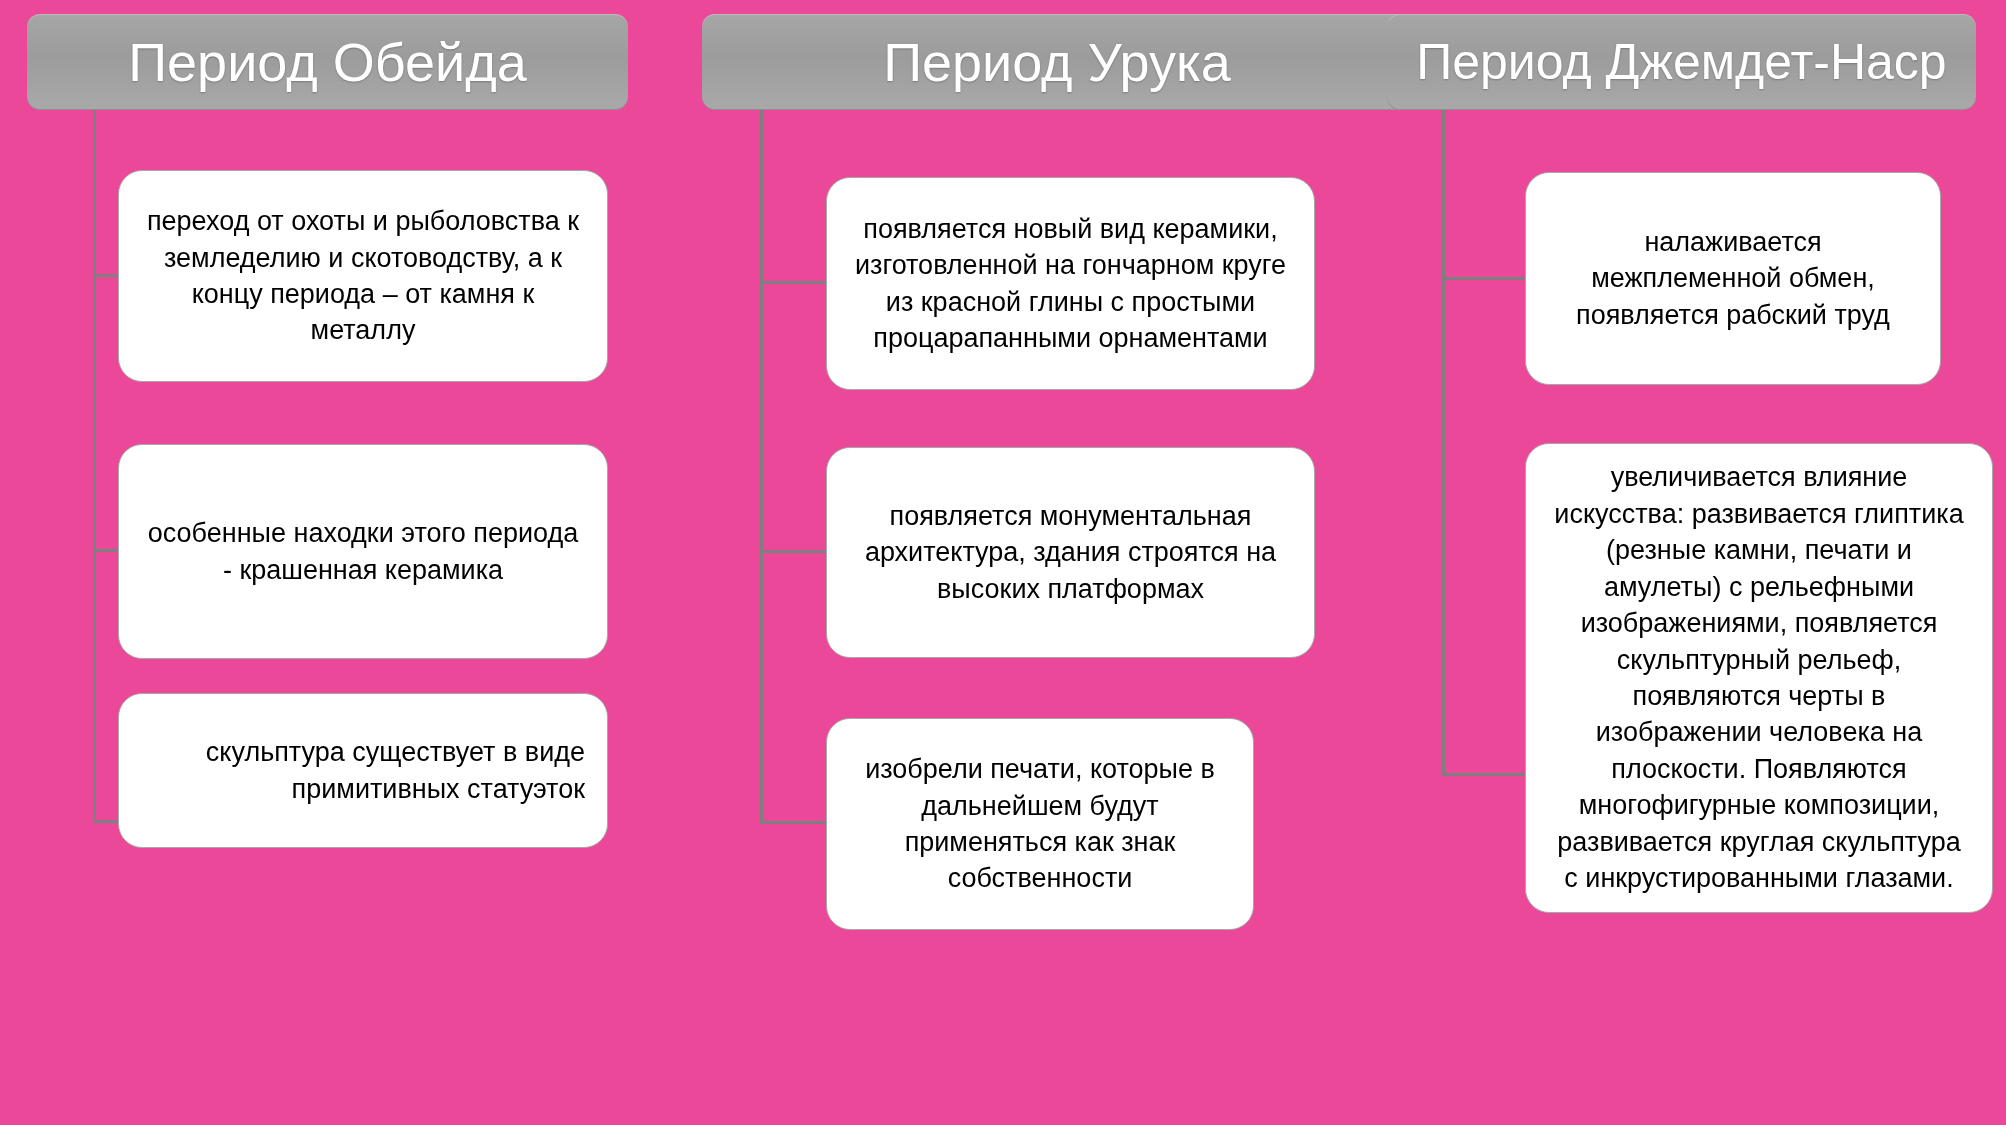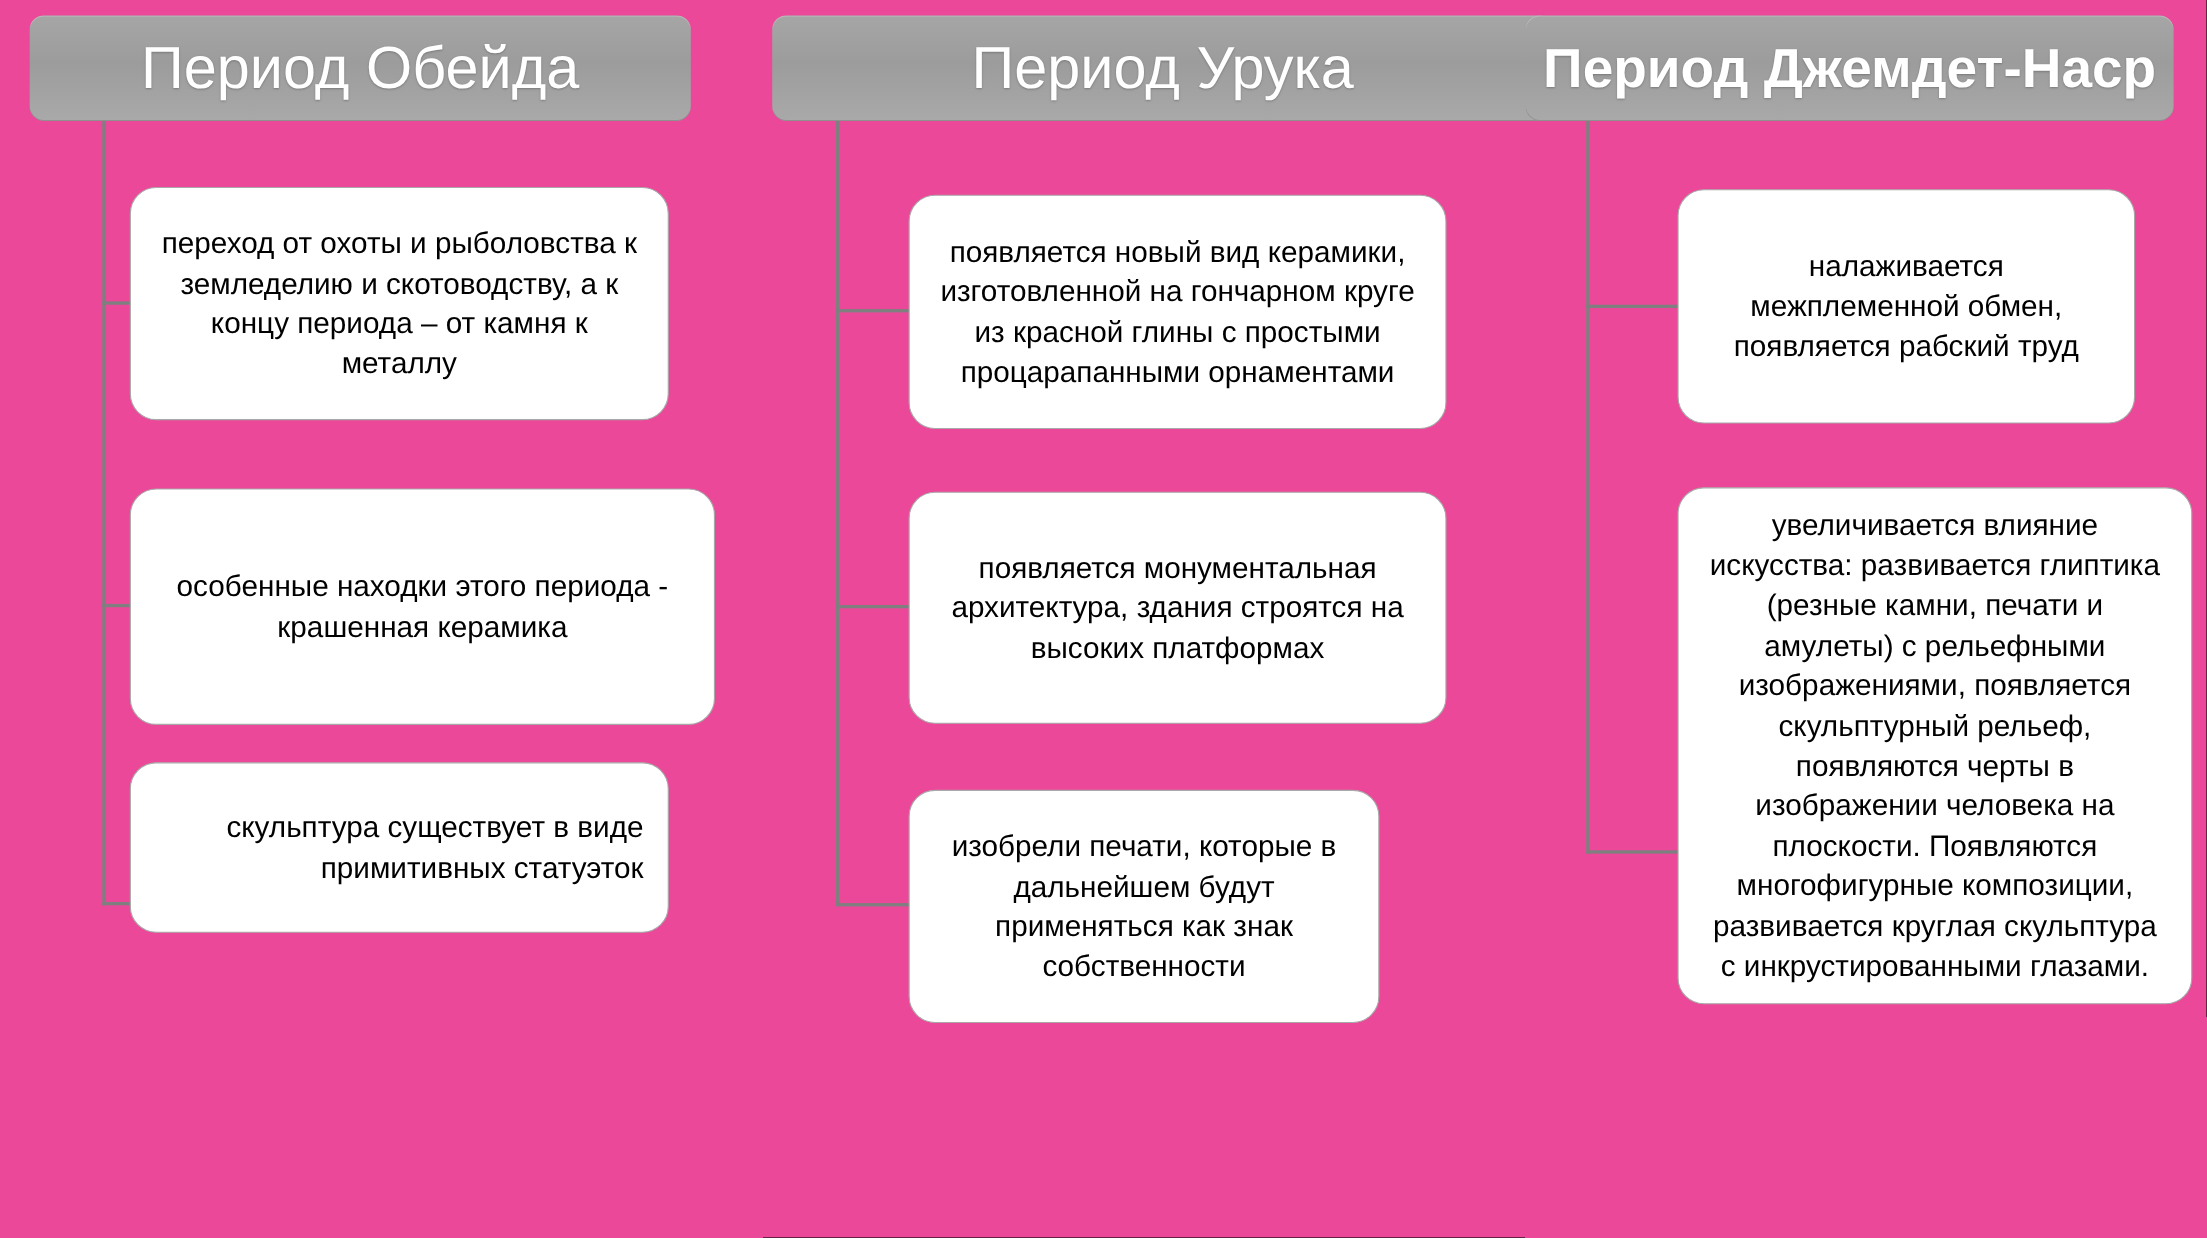--- a/index.html
+++ b/index.html
@@ -16,21 +16,21 @@
     border-radius:13px;
     background:linear-gradient(180deg,#a6a6a6 0%,#9c9c9c 45%,#a9a9a9 100%);
     box-shadow:inset 0 1px 0 rgba(255,255,255,0.25), inset 0 -1px 0 rgba(0,0,0,0.15);
     color:#fff;
     display:flex;align-items:center;justify-content:center;
     white-space:nowrap;
     text-shadow:0 1px 2px rgba(0,0,0,0.25);
   }
   .hdr-1{left:27px;width:601px;font-size:54px;}
   .hdr-2{left:702px;width:710px;font-size:54px;}
-  .hdr-3{left:1387px;width:589px;font-size:50px;font-weight:bold;}
+  .hdr-3{left:1387px;width:589px;font-size:50px;}
   .item-box{
     position:absolute;
     background:#fff;
     border:1px solid #a8a8a8;
     border-radius:24px;
     color:#000;
     display:flex;align-items:center;justify-content:center;
     text-align:center;
     font-size:27px;line-height:1.35;
     padding:0 22px;
@@ -44,21 +44,21 @@
 <body>
 
 <div class="canvas">
 
   <div class="col-header hdr-1">Период Обейда</div>
   <div class="connector v" style="left:93px;top:110px;height:713px;"></div>
   <div class="connector h" style="left:93px;top:274px;width:27px;"></div>
   <div class="connector h" style="left:93px;top:549px;width:27px;"></div>
   <div class="connector h" style="left:93px;top:820px;width:27px;"></div>
   <div class="item-box" style="left:118px;top:170px;width:490px;height:212px;">переход от охоты и рыболовства к земледелию и скотоводству, а к концу периода – от камня к металлу</div>
-  <div class="item-box" style="left:118px;top:444px;width:532px;height:215px;">особенные находки этого периода - крашенная керамика</div>
+  <div class="item-box" style="left:118px;top:444px;width:490px;height:215px;">особенные находки этого периода - крашенная керамика</div>
   <div class="item-box" style="left:118px;top:693px;width:490px;height:155px;text-align:right;">скульптура существует в виде примитивных статуэток</div>
 
   <div class="col-header hdr-2">Период Урука</div>
   <div class="connector v" style="left:760px;top:110px;height:713px;"></div>
   <div class="connector h" style="left:760px;top:281px;width:68px;"></div>
   <div class="connector h" style="left:760px;top:550px;width:68px;"></div>
   <div class="connector h" style="left:760px;top:821px;width:68px;"></div>
   <div class="item-box" style="left:826px;top:177px;width:489px;height:213px;">появляется новый вид керамики, изготовленной на гончарном круге из красной глины с простыми процарапанными орнаментами</div>
   <div class="item-box" style="left:826px;top:447px;width:489px;height:211px;">появляется монументальная архитектура, здания строятся на высоких платформах</div>
   <div class="item-box" style="left:826px;top:718px;width:428px;height:212px;">изобрели печати, которые в дальнейшем будут применяться как знак собственности</div>

